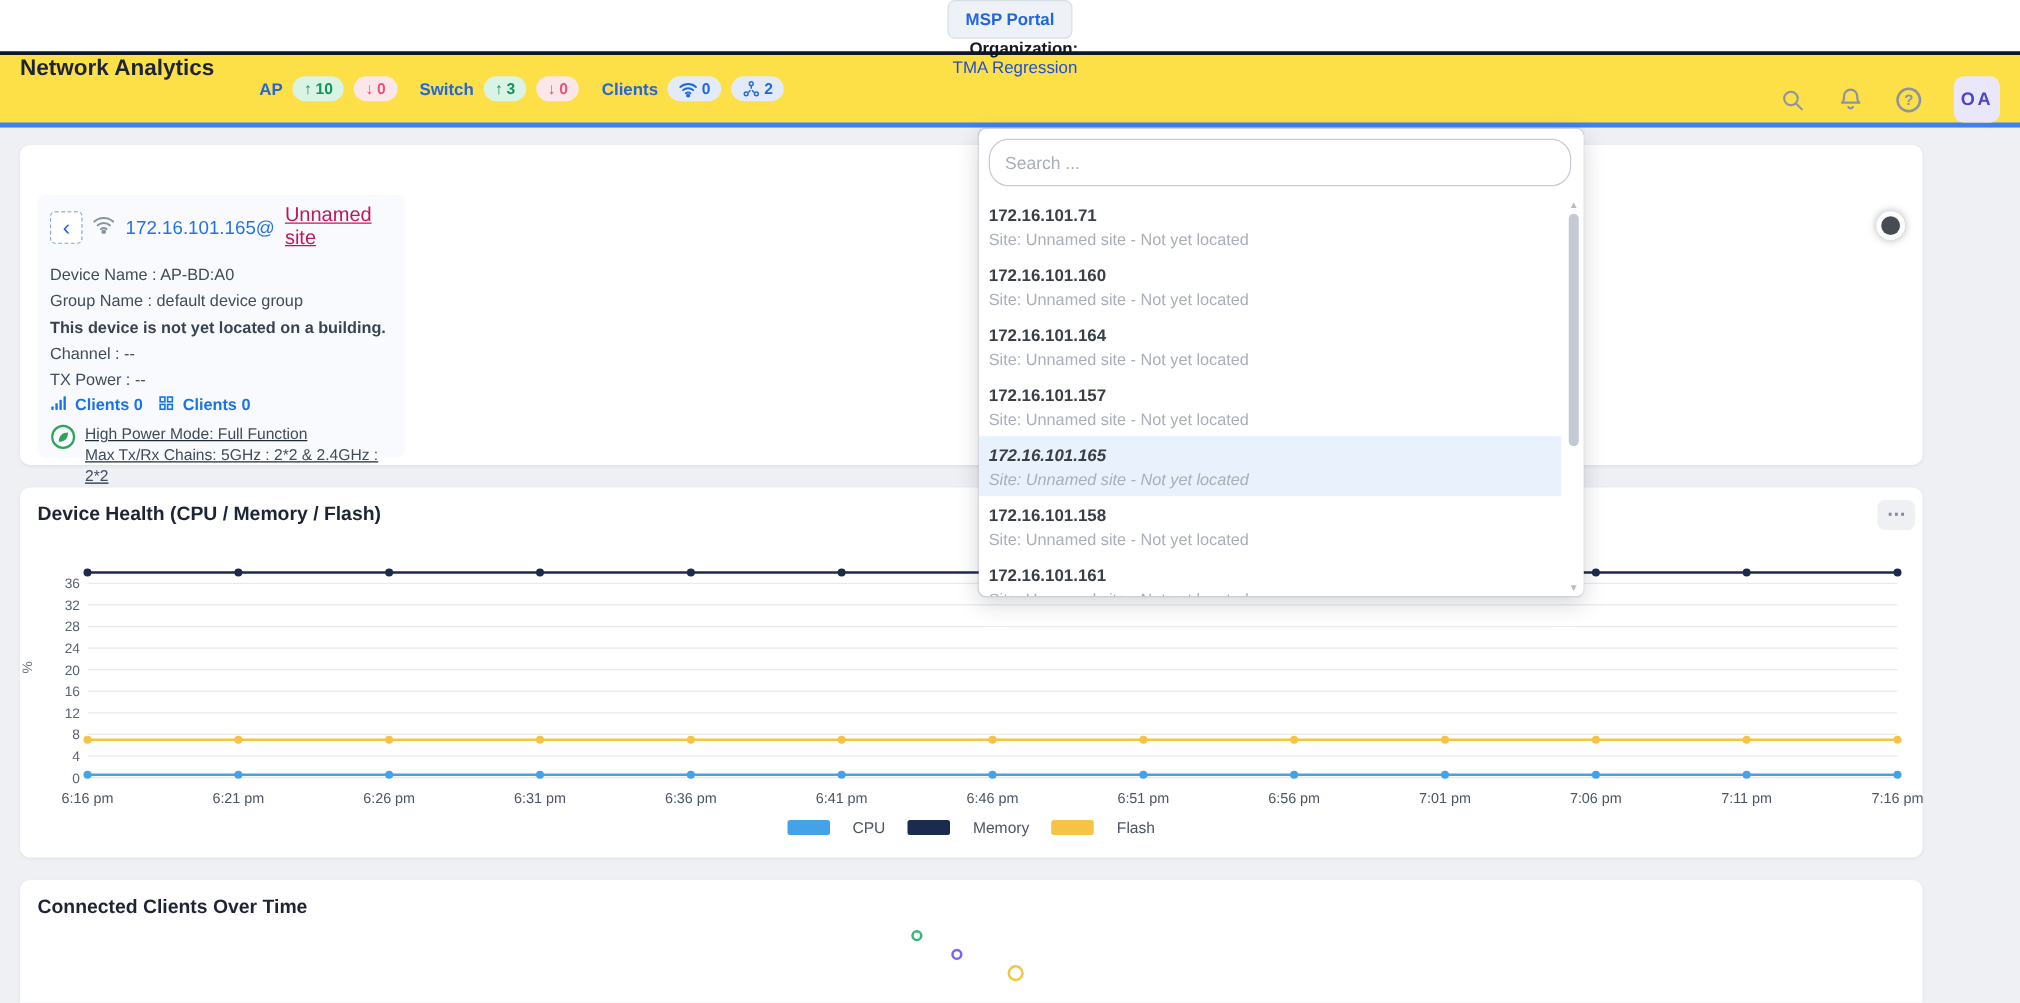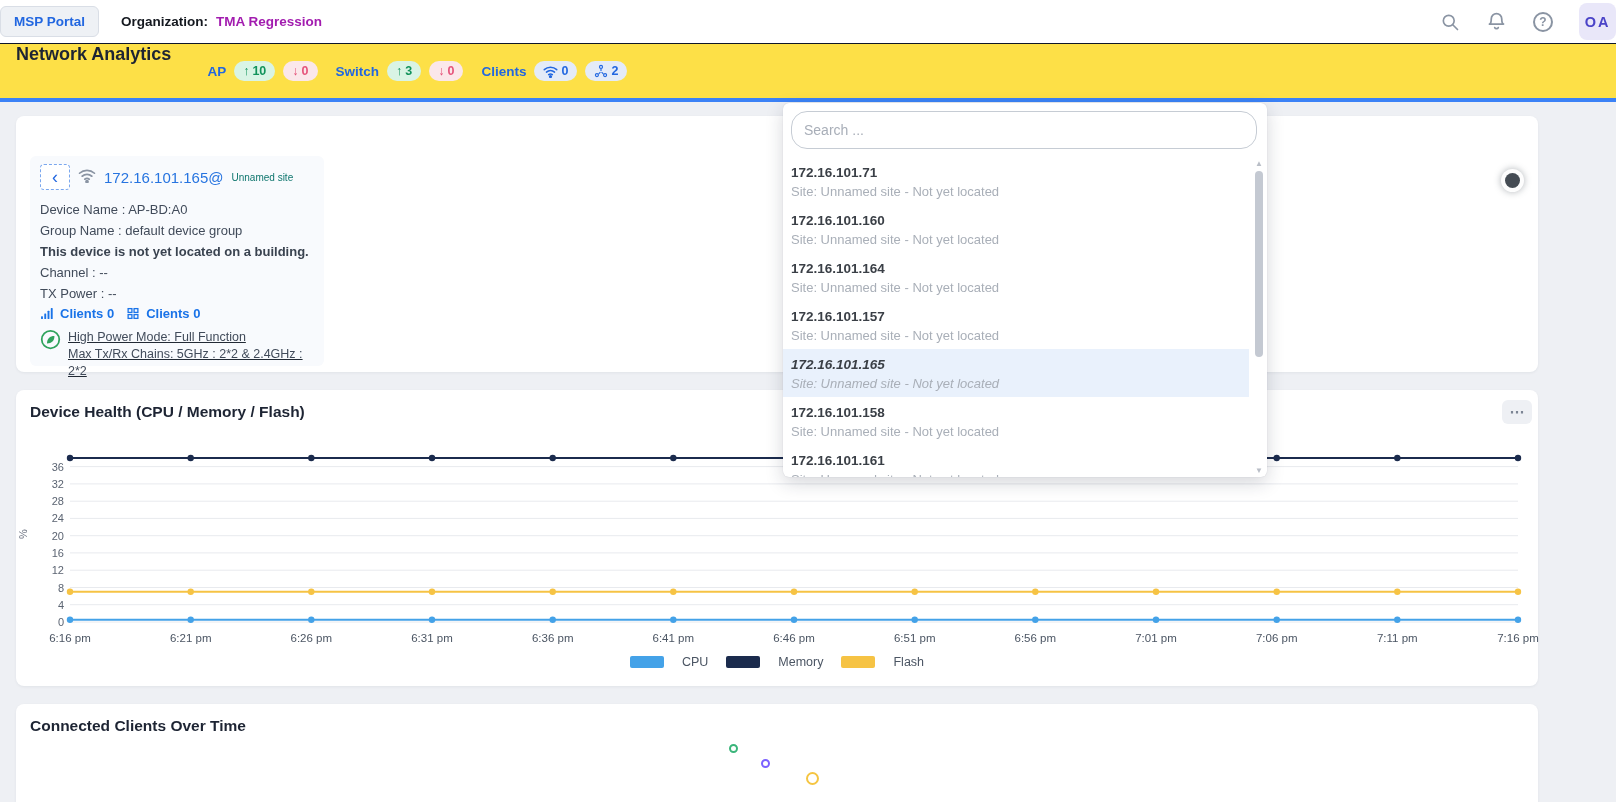--- a/index.html
+++ b/index.html
@@ -6,30 +6,30 @@
   html, body { width: 1616px; height: 802px; overflow: hidden; }
   body {
     font-family: "Liberation Sans", sans-serif;
     background: #eef0f4;
     color: #222a35;
     position: relative;
   }
   
   .topbar {
     position: absolute; left: 0; top: 0; width: 1616px; height: 44px;
-    background: #ffffff; display: flex; align-items: center; padding: 0 0;
-    border-bottom: 1px solid #0f172a; z-index: 10;
+    background: #ffffff; display: flex; align-items: center; padding: 0 16px;
+    border-bottom: 3px solid #0f172a; z-index: 10; flex-direction: column;
   }
   .brand-btn {
     background: #eef1f5; border: 1px solid #d9dee6; border-radius: 6px;
     color: #2267e0; font-weight: 700; font-size: 13.5px; padding: 7px 13px; cursor: pointer;
     font-family: "Liberation Sans", sans-serif;
   }
   .org-label { margin-left: 22px; font-size: 13.5px; font-weight: 700; color: #14181f; }
-  .org-name { margin-left: 8px; font-size: 13.5px; font-weight: 700; color: #a21caf; cursor: pointer; }
+  .org-name { margin-left: 8px; font-size: 13.5px; font-weight: 400; color: #1d4ed8; cursor: pointer; }
   .topbar-right { margin-left: auto; display: flex; align-items: center; gap: 26px; }
   .icon-btn { background: none; border: none; cursor: pointer; display: flex; align-items: center; }
   .help-circle {
     width: 20px; height: 20px; border: 2px solid #8a94a3; border-radius: 50%;
     color: #8a94a3; font-size: 12px; font-weight: 700; display: flex; align-items: center; justify-content: center;
   }
   .avatar {
     width: 37px; height: 37px; border-radius: 8px; background: #e9e7f9; color: #4b44c8;
     font-size: 14.5px; font-weight: 700; letter-spacing: 2px;
     display: flex; align-items: center; justify-content: center; cursor: pointer;
@@ -82,21 +82,21 @@
     position: absolute; left: 14px; top: 40px; width: 294px; height: 210px;
     background: #f8fafd; border-radius: 6px; padding: 8px 10px;
   }
   .info-head { display: flex; align-items: center; gap: 8px; }
   .back-btn {
     width: 30px; height: 26px; border: 1px dashed #7aa7ee; border-radius: 4px;
     background: #ffffff; color: #2267e0; font-size: 18px; line-height: 22px;
     cursor: pointer; font-family: "Liberation Sans", sans-serif;
   }
   .info-ip { color: #2774e0; font-size: 15px; cursor: pointer; }
-  .info-site { color: #0f766e; font-size: 10px; cursor: pointer; }
+  .info-site { color: #be185d; font-size: 16px; cursor: pointer; text-decoration: underline; }
   .info-lines { margin-top: 9px; font-size: 13px; color: #414b5a; line-height: 21px; }
   .info-strong { font-weight: 700; color: #3a4350; }
   .clients-row { display: flex; align-items: flex-start; gap: 6px; margin-top: 2px; height: 19px; }
   .clients-link { color: #1a73e8; font-weight: 700; font-size: 13px; cursor: pointer; }
   .power-row { display: flex; gap: 7px; margin-top: 4px; text-decoration: underline; }
   .power-text { font-size: 12.5px; color: #414b5a; line-height: 17px; }
   .map-marker {
     position: absolute; left: 1489px; top: 57px; width: 15px; height: 15px;
     border-radius: 50%; background: #454c54; box-shadow: 0 0 0 4px rgba(255,255,255,0.95), 0 0 6px 5px rgba(120,126,134,0.45);
     cursor: pointer;

